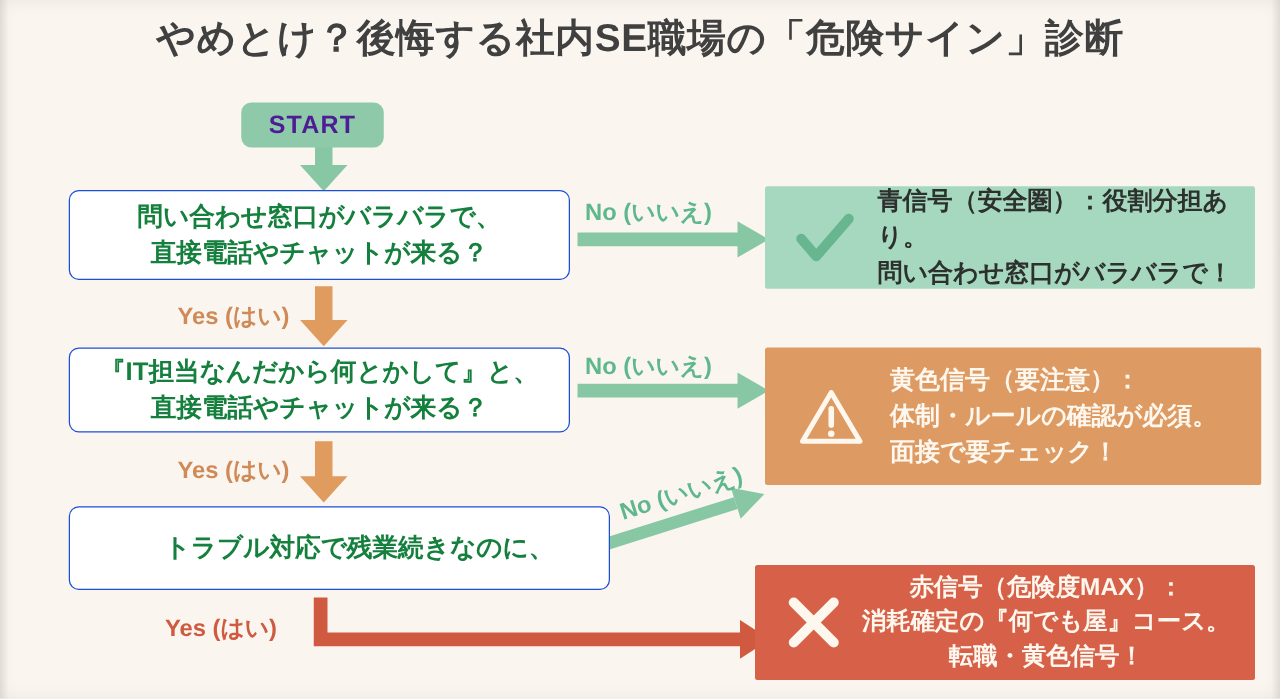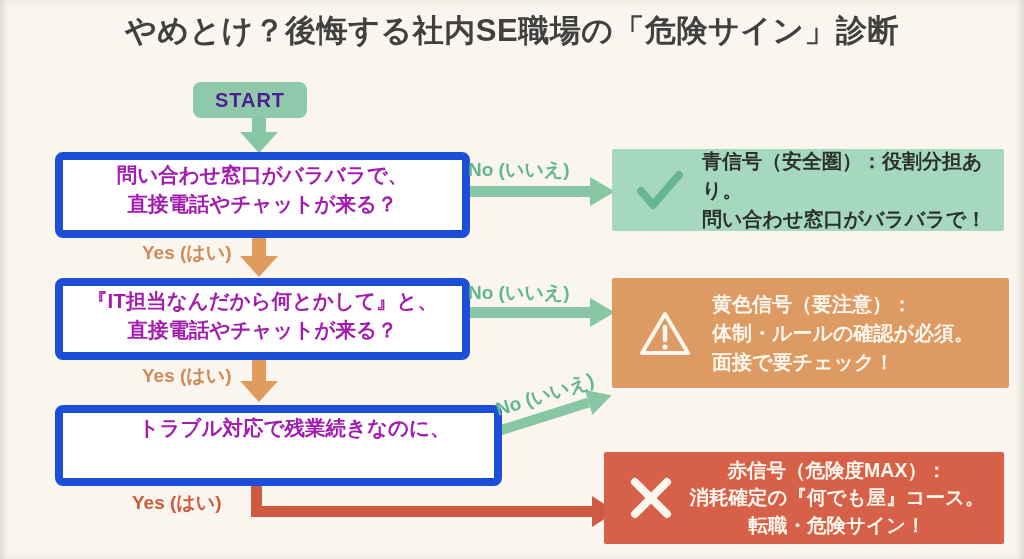--- a/index.html
+++ b/index.html
@@ -20,23 +20,23 @@
 
   .start-btn{
     position:absolute;left:193px;top:82px;width:114px;height:36px;
     background:#8ec9a9;border-radius:8px;color:#4c1d95;
     font-size:20px;font-weight:700;letter-spacing:1px;
     display:flex;align-items:center;justify-content:center;
   }
 
   .qbox{
     position:absolute;left:55px;width:399px;
-    background:#ffffff;border:8px solid #1d4ed8;border-radius:8px;
-    display:flex;flex-direction:column;align-items:center;justify-content:flex-start;
-    text-align:center;font-size:20.5px;font-weight:700;color:#a21caf;line-height:1.42;
+    background:#ffffff;border:1px solid #1d4ed8;border-radius:8px;
+    display:flex;flex-direction:column;align-items:center;justify-content:center;
+    text-align:center;font-size:20.5px;font-weight:700;color:#15803d;line-height:1.42;
   }
   .qbox.q1{top:152px;height:70px;}
   .qbox.q2{top:278px;height:66px;}
   .qbox.q3{top:405px;height:65px;padding-left:32px;}
 
   .branch-label{position:absolute;font-size:19px;font-weight:700;white-space:nowrap;}
   .no-label{color:#5fb78d;}
   .yes-label{color:#cf8a58;}
   .yes-label.danger{color:#d05a40;}
   .no-label.diagonal{
@@ -140,16 +140,16 @@
   <div class="rbox danger">
     <span class="icon">
       <svg width="46" height="46" viewBox="0 0 46 46">
         <line x1="7" y1="7" x2="39" y2="39" stroke="#fdf7ee" stroke-width="8" stroke-linecap="round"></line>
         <line x1="39" y1="7" x2="7" y2="39" stroke="#fdf7ee" stroke-width="8" stroke-linecap="round"></line>
       </svg>
     </span>
     <span class="rtext">
       <span>赤信号（危険度MAX）：</span><br>
       <span>消耗確定の『何でも屋』コース。</span><br>
-      <span>転職・危険サイン！</span>
+      <span>転職・黄色信号！</span>
     </span>
   </div>
 </div>
 
 </body></html>

